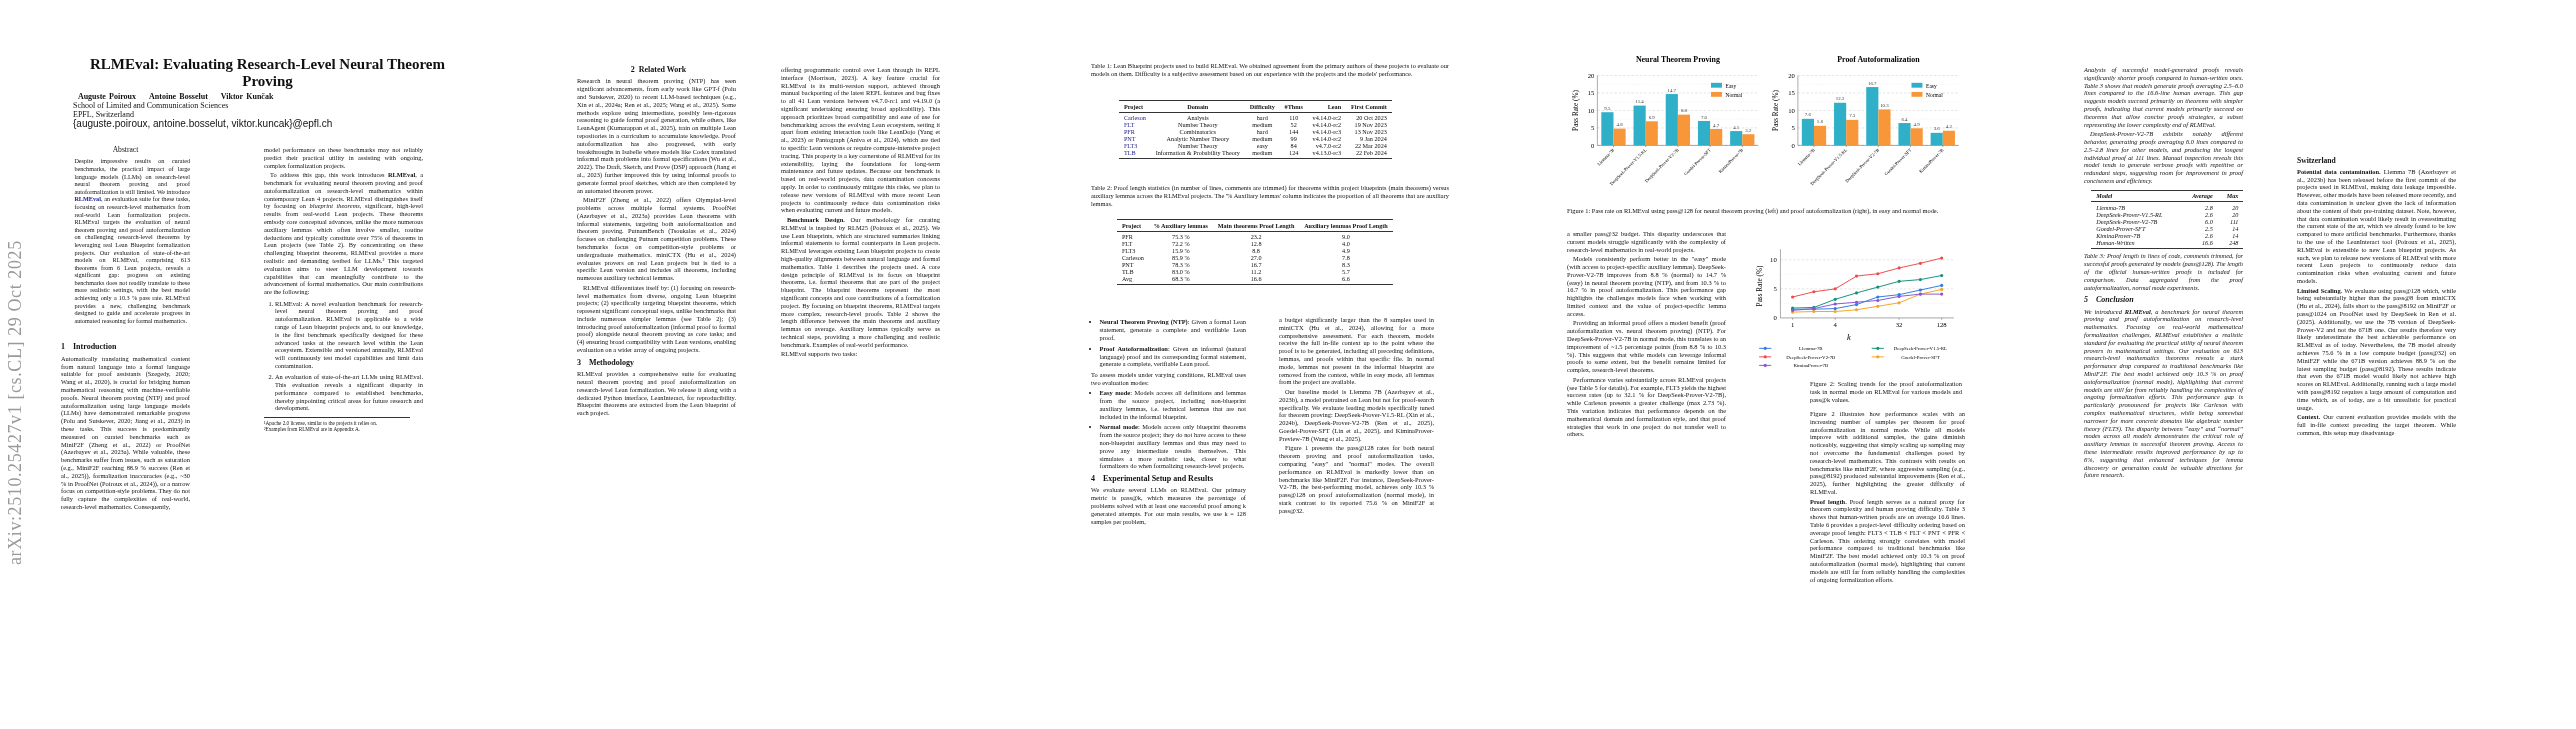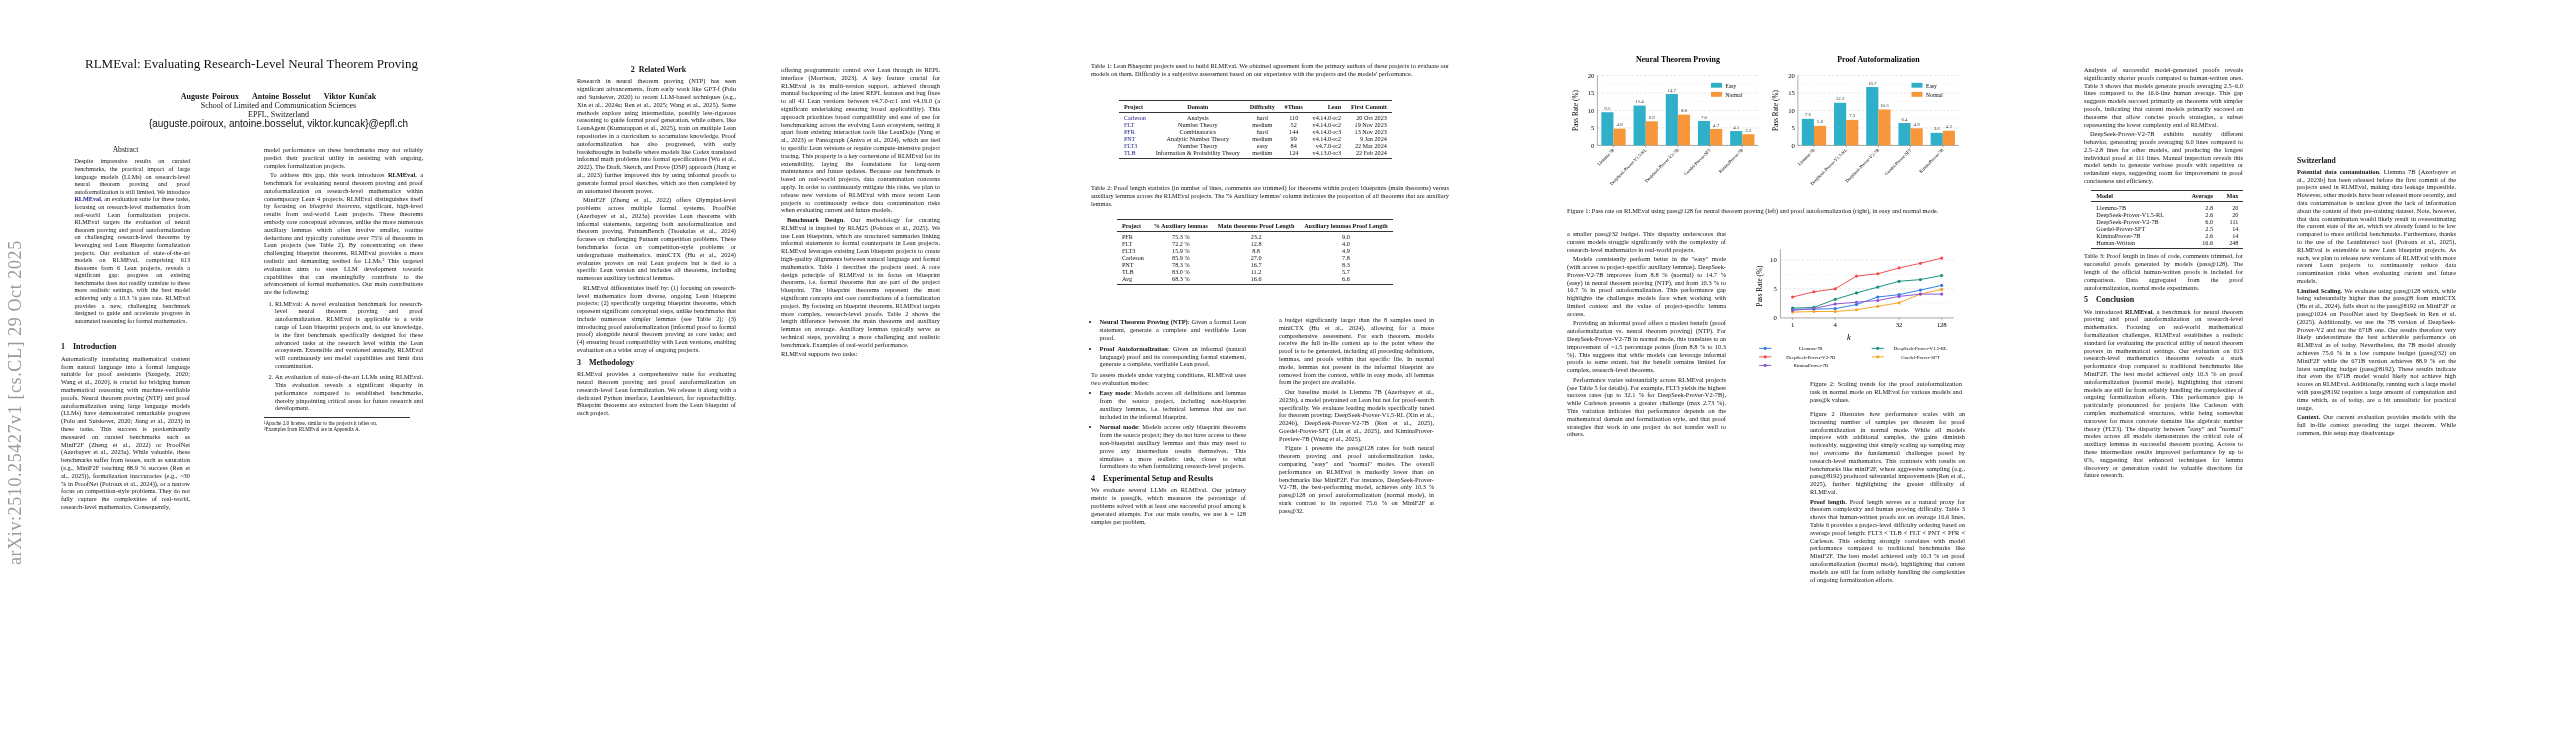--- a/index.html
+++ b/index.html
@@ -6,22 +6,22 @@
   body{width:2576px;height:729px;position:relative;overflow:hidden;font-family:"Liberation Serif","DejaVu Serif",serif;color:#111;}
   .col{position:absolute;font-size:6.4px;line-height:7.8px;text-align:justify;hyphens:auto;}
   .col p{margin:0 0 1.8px 0;text-indent:6px;}
   .col p.noind{text-indent:0;}
   .h1{font-weight:bold;font-size:8px;margin:4.9px 0 3.6px 0;text-align:left;}
   .h1 .num{display:inline-block;width:12px;}
   .h2{font-weight:bold;font-size:7.6px;margin:4.9px 0 3px 0;}
   .link{color:#1a1a8c;}
   .b{font-weight:bold;}
   .i{font-style:italic;}
-  .title{position:absolute;left:85px;top:56px;width:365px;text-align:left;font-weight:normal;font-size:13px;}
-  .authors{position:absolute;left:96px;top:92px;width:365px;text-align:center;font-size:8px;line-height:9px;}
+  .title{position:absolute;left:85px;top:56px;width:365px;text-align:center;font-weight:bold;font-size:15px;}
+  .authors{position:absolute;left:73px;top:92px;width:365px;text-align:left;font-size:8px;line-height:9px;}
   .authors .names{font-weight:bold;word-spacing:1.2px;}
   .authors .names span{margin:0 4.9px;}
   .authors .email{font-family:Liberation Sans, sans-serif;font-size:10px;}
   .arxiv{position:absolute;left:4.9px;top:565px;transform-origin:0 0;transform:rotate(-90deg);font-size:18px;color:#9a9a9a;white-space:nowrap;font-family:"Liberation Serif",serif;letter-spacing:0.6px;}
   .abs-title{text-align:center;font-weight:normal;font-size:7.6px;margin-bottom:3.6px;}
   .abstract{font-size:6.2px;line-height:7.6px;}
   ol.contrib{margin:3.6px 0 0 0;padding-left:11px;}
   ol.contrib li{margin-bottom:3.6px;}
   ul.tasks{margin:2.4px 0;padding-left:8.5px;}
   ul.tasks li{margin-bottom:3px;}
@@ -430,21 +430,21 @@
       <text x="280" y="185" text-anchor="middle" font-size="8">Goedel-Prover-SFT</text>
     </g>
   </svg>
 <div class="caption" style="left:1810px;top:380px;width:152px;">Figure 2: Scaling trends for the proof autoformalization task in normal mode on RLMEval for various models and pass@k values.</div>
 
 <div class="col" style="left:1810px;top:410px;width:155px;">
   <p class="noind">Figure 2 illustrates how performance scales with an increasing number of samples per theorem for proof autoformalization in normal mode. While all models improve with additional samples, the gains diminish noticeably, suggesting that simply scaling up sampling may not overcome the fundamental challenges posed by research-level mathematics. This contrasts with results on benchmarks like miniF2F, where aggressive sampling (e.g., pass@8192) produced substantial improvements (Ren et al., 2025), further highlighting the greater difficulty of RLMEval.</p>
   <p class="noind"><span class="b">Proof length.</span> <span>Proof length serves as a natural proxy for theorem complexity and human proving difficulty. Table 3 shows that human-written proofs are on average 16.6 lines. Table 6 provides a project-level difficulty ordering based on average proof length: FLT3 &lt; TLB &lt; FLT &lt; PNT &lt; PFR &lt; Carleson. This ordering strongly correlates with model performance compared to traditional benchmarks like MiniF2F. The best model achieved only 10.3 % on proof autoformalization (normal mode), highlighting that current models are still far from reliably handling the complexities of ongoing formalization efforts.</span></p>
 </div>
 
-<div class="col" style="left:2084px;top:66px;width:159px;">
+<div class="col" style="left:2084px;top:66px;width:159px;font-style:italic;">
   <p class="noind">Analysis of successful model-generated proofs reveals significantly shorter proofs compared to human-written ones. Table 3 shows that models generate proofs averaging 2.5–6.0 lines compared to the 16.6-line human average. This gap suggests models succeed primarily on theorems with simpler proofs, indicating that current models primarily succeed on theorems that allow concise proofs strategies, a subset representing the lower complexity end of RLMEval.</p>
   <p>DeepSeek-Prover-V2-7B exhibits notably different behavior, generating proofs averaging 6.0 lines compared to 2.5–2.8 lines for other models, and producing the longest individual proof at 111 lines. Manual inspection reveals this model tends to generate verbose proofs with repetitive or redundant steps, suggesting room for improvement in proof conciseness and efficiency.</p>
   <table class="tbl" style="margin:4.9px 0 3.6px 7.3px;width:152px;">
     <tbody>
         <tr>
           <th class="l">Model</th>
           <th class="r">Average</th>
           <th class="r">Max</th>
         </tr>
     <tr>

